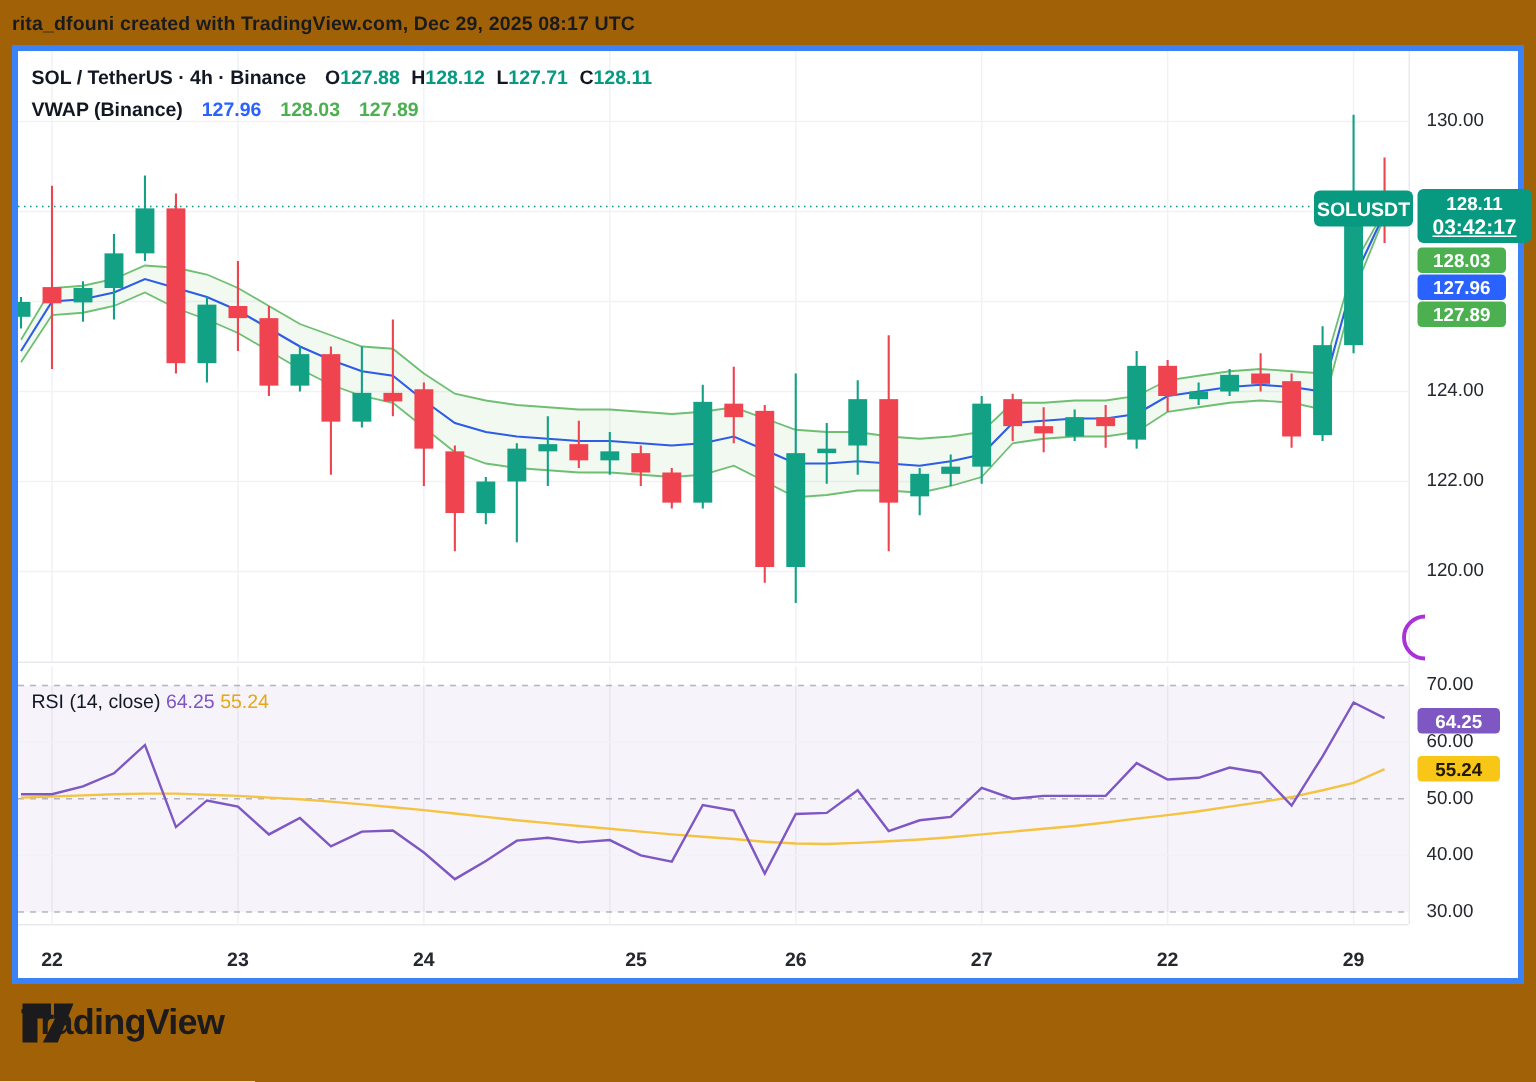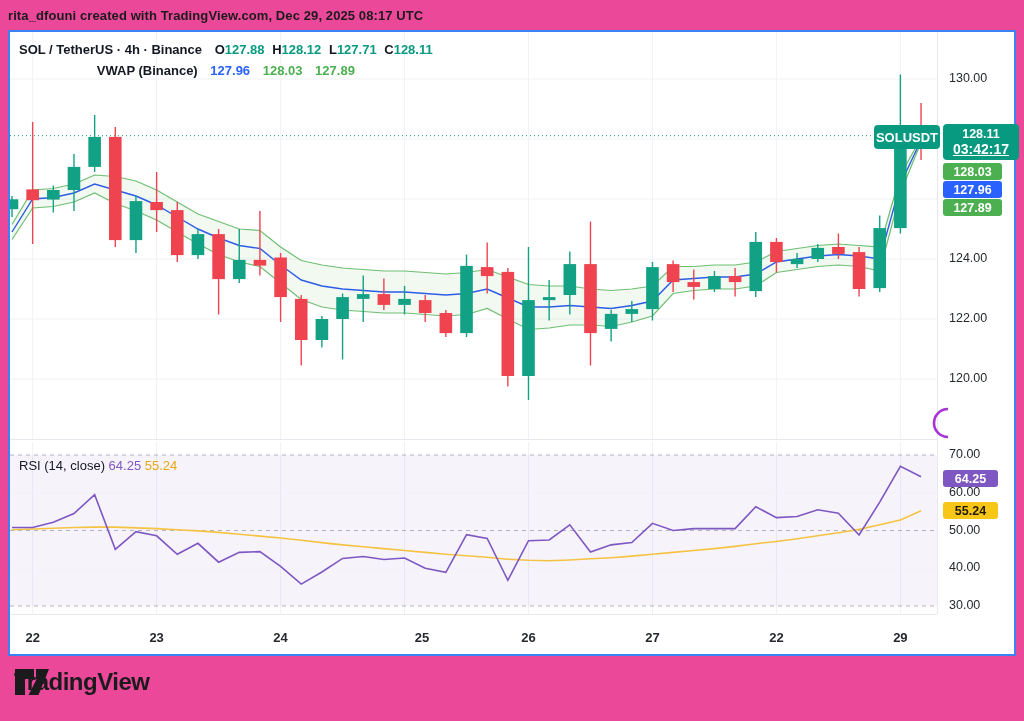--- a/index.html
+++ b/index.html
@@ -1,20 +1,20 @@
 <!DOCTYPE html>
 <html><head>
 <meta charset="utf-8">
 <style>
   html,body{margin:0;padding:0;background:#ffffff;}
-  .stage{position:relative;width:1024px;height:721px;background:#ec4899;overflow:hidden;
+  .stage{position:relative;width:1024px;height:721px;background:#a16207;overflow:hidden;
          font-family:"Liberation Sans", sans-serif;color:#131722;}
   .attribution{position:absolute;left:8px;top:8px;font-size:13px;font-weight:700;color:#1b1b1d;letter-spacing:.1px;}
   .chart-card{position:absolute;left:8px;top:30px;width:1008px;height:626px;background:#ffffff;
-              border:2px solid #3b82f6;box-sizing:border-box;text-align:center;}
+              border:4px solid #3b82f6;box-sizing:border-box;}
   svg{position:absolute;display:block;}
   #main-svg{left:0;top:0;}
   #rsi-svg{left:0;top:410px;}
   .sep{position:absolute;left:0;width:927px;height:1px;background:#e8e9ee;}
   .axis-sep{position:absolute;left:927px;top:0;width:1px;height:582px;background:#e8e9ee;}
   .legend{position:absolute;left:9px;top:7px;font-size:13px;font-weight:700;line-height:21px;white-space:nowrap;}
   .legend .row{display:block;}
   .legend .gap{display:inline-block;width:9px;}
   .sgap{display:inline-block;width:4px;}
   .c-teal{color:#089981;}

